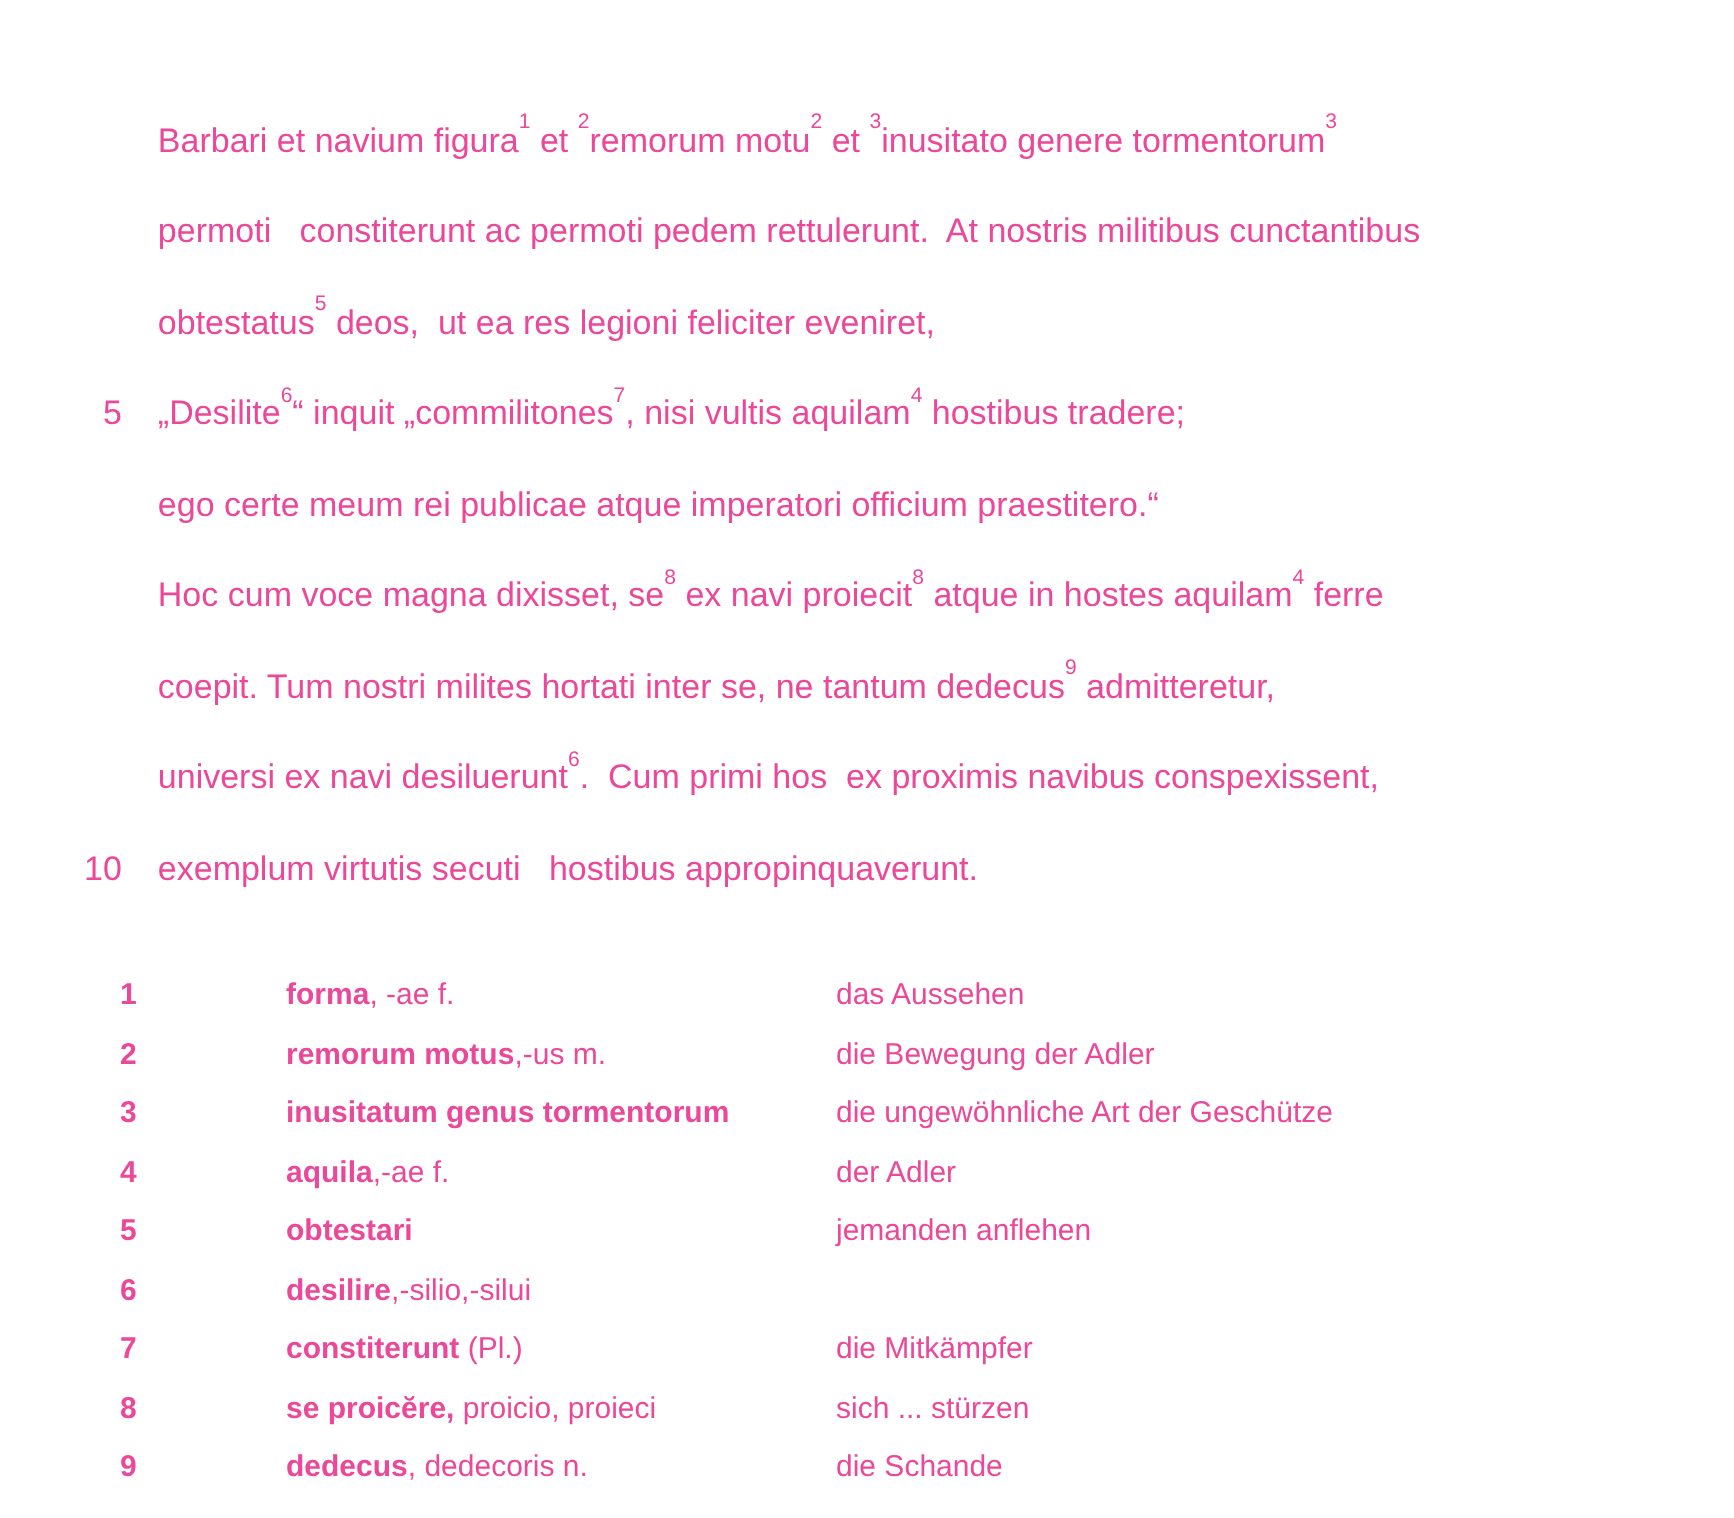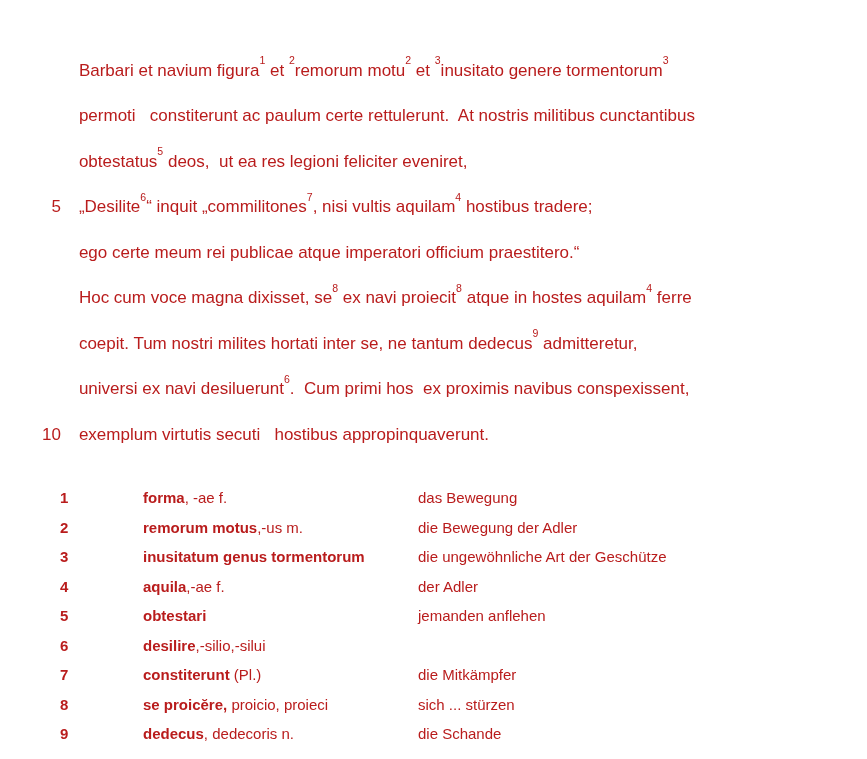--- a/index.html
+++ b/index.html
@@ -5,21 +5,21 @@
   html, body {
     margin: 0;
     padding: 0;
     background: #ffffff;
   }
   .page {
     position: relative;
     width: 862px;
     height: 759px;
     background: #ffffff;
-    color: #b91c1c;
+    color: #ec4899;
     font-family: "Liberation Sans", sans-serif;
     overflow: hidden;
   }
   .text-block {
     position: absolute;
     left: 0;
     top: 2px;
   }
   .text-line {
     white-space: pre;
@@ -75,21 +75,21 @@
 </head>
 <body>
 
 <div class="page">
   <div class="text-block">
   <div class="text-line">
     <span class="line-number"></span><span class="line-text">Barbari et navium figura<sup class="fn">1</sup> et <sup class="fn">2</sup>remorum motu<sup class="fn">2</sup> et <sup class="fn">3</sup>inusitato genere tormentorum<sup class="fn">3</sup></span>
   </div>
 
   <div class="text-line">
-    <span class="line-number"></span><span class="line-text">permoti   constiterunt ac paulum certe rettulerunt.  At nostris militibus cunctantibus</span>
+    <span class="line-number"></span><span class="line-text">permoti   constiterunt ac permoti pedem rettulerunt.  At nostris militibus cunctantibus</span>
   </div>
 
 
   <div class="text-line">
     <span class="line-number"></span><span class="line-text">obtestatus<sup class="fn">5</sup> deos,  ut ea res legioni feliciter eveniret,</span>
   </div>
 
   <div class="text-line">
     <span class="line-number">5</span><span class="line-text">„Desilite<sup class="fn">6</sup>“ inquit „commilitones<sup class="fn">7</sup>, nisi vultis aquilam<sup class="fn">4</sup> hostibus tradere;</span>
   </div>
@@ -109,21 +109,21 @@
   <div class="text-line">
     <span class="line-number"></span><span class="line-text">universi ex navi desiluerunt<sup class="fn">6</sup>.  Cum primi hos  ex proximis navibus conspexissent,</span>
   </div>
 
   <div class="text-line">
     <span class="line-number">10</span><span class="line-text">exemplum virtutis secuti   hostibus appropinquaverunt.</span>
   </div>
 </div>
   <div class="vocab-block">
   <div class="vocab-row">
-    <span class="vocab-number">1</span><span class="vocab-term"><b>forma</b>, -ae f.</span><span class="vocab-translation">das Bewegung</span>
+    <span class="vocab-number">1</span><span class="vocab-term"><b>forma</b>, -ae f.</span><span class="vocab-translation">das Aussehen</span>
   </div>
 
   <div class="vocab-row">
     <span class="vocab-number">2</span><span class="vocab-term"><b>remorum motus</b>,-us m.</span><span class="vocab-translation">die Bewegung der Adler</span>
   </div>
 
   <div class="vocab-row">
     <span class="vocab-number">3</span><span class="vocab-term"><b>inusitatum genus tormentorum</b></span><span class="vocab-translation">die ungewöhnliche Art der Geschütze</span>
   </div>
 

